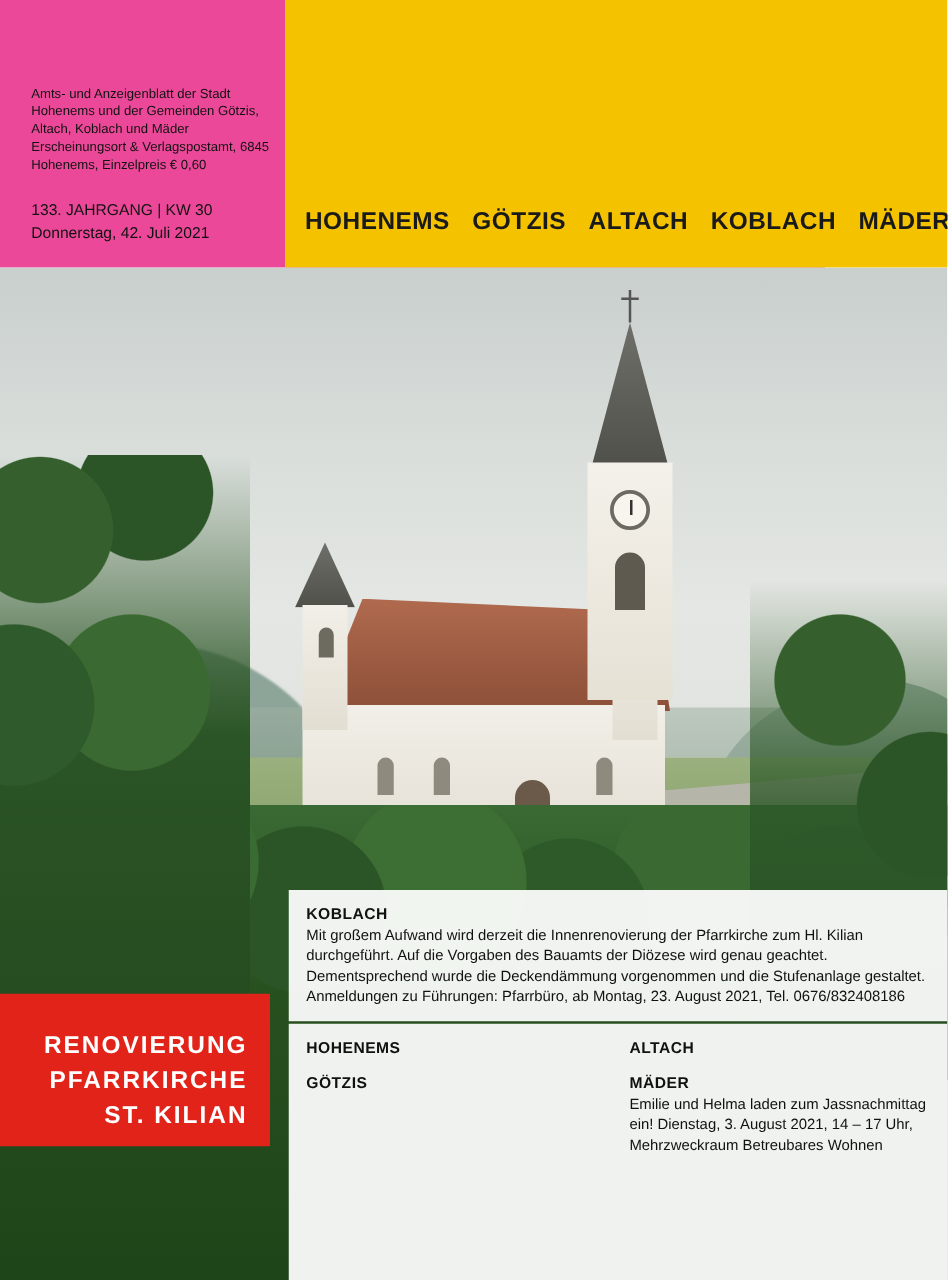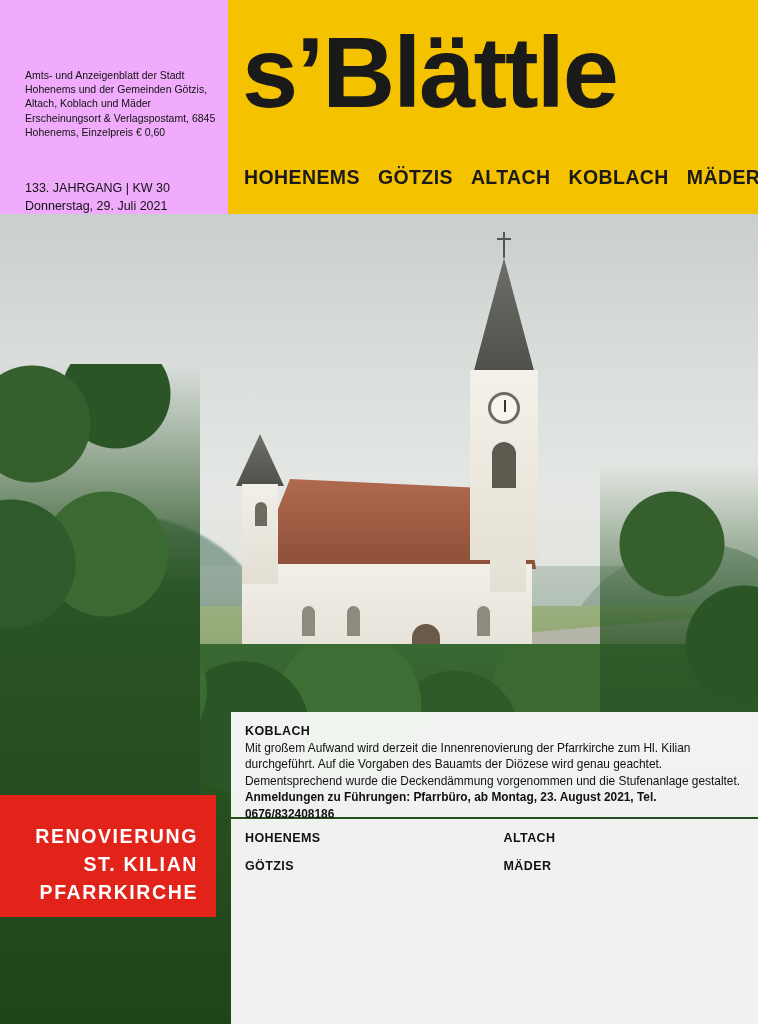--- a/index.html
+++ b/index.html
@@ -14,21 +14,21 @@
     width: 758px; height: 1024px;
     background: #ffffff;
   }
 
   
   .masthead {
     position: absolute;
     top: 0; left: 0;
     width: 660px;
     height: 214px;
-    background: #f0abfc;
+    background: #ec4899;
   }
   .masthead-yellow {
     position: absolute;
     left: 228px; top: 0;
     width: 530px; height: 214px;
     background: #f5c200;
   }
   .logo {
     position: absolute;
     left: 242px; top: 22px;
@@ -59,21 +59,20 @@
     line-height: 1.35;
     color: #111;
   }
   .issue-line {
     position: absolute;
     left: 25px; top: 160px;
     width: 200px;
     font-size: 12.5px;
     line-height: 1.42;
     color: #111;
-    margin-top: 20px;
   }
 
   
   .photo {
     position: absolute;
     left: 0; top: 214px;
     width: 758px; height: 810px;
     overflow: hidden;
   }
   .sky {
@@ -282,43 +281,42 @@
     font-weight: bold;
     letter-spacing: 0.4px;
     color: #111;
     margin-bottom: 2px;
   }
   .body {
     font-size: 11.9px;
     line-height: 1.38;
     color: #111;
   }
-  .body b { font-weight: bold; }
+  .body b { font-weight: normal; }
   .cols {
     display: flex;
     gap: 18px;
   }
   .col { width: 241px; }
   .col .blockgap { height: 12px; }
 </style>
 </head>
 <body>
 
 <div class="page">
 
   <div class="masthead">
     <div class="masthead-yellow"></div>
 
     <div class="imprint">Amts- und Anzeigenblatt der Stadt Hohenems und der Gemeinden Götzis, Altach, Koblach und Mäder Erscheinungsort &amp; Verlagspostamt, 6845 Hohenems, Einzelpreis € 0,60</div>
     <div class="issue-line">
       <div>133. JAHRGANG | KW 30</div>
-      <div>Donnerstag, 29. Juli 2021</div>
+      <div>Donnerstag, 42. Juli 2021</div>
     </div>
 
-    <div class="logo">s’Blättle</div>
 
     <div class="towns">
       <span>HOHENEMS</span><span>GÖTZIS</span><span>ALTACH</span><span>KOBLACH</span><span>MÄDER</span>
     </div>
   </div>
 
   <div class="photo">
     <div class="sky"></div>
     <div class="hill-left"></div>
     <div class="hill-right"></div>
@@ -356,22 +354,22 @@
       </div>
     </div>
 
     <div class="trees-bottom"></div>
     <div class="trees-left"></div>
     <div class="trees-right"></div>
   </div>
 
   <div class="banner">
     <div>RENOVIERUNG</div>
+    <div>PFARRKIRCHE</div>
     <div>ST. KILIAN</div>
-    <div>PFARRKIRCHE</div>
   </div>
 
   <div class="box box-main">
     <div class="kicker">KOBLACH</div>
     <div class="body"><span>Mit großem Aufwand wird derzeit die Innenrenovierung der Pfarrkirche zum Hl. Kilian durchgeführt. Auf die Vorgaben des Bauamts der Diözese wird genau geachtet. Dementsprechend wurde die Deckendämmung vorgenommen und die Stufenanlage gestaltet. </span><b>Anmeldungen zu Führungen: Pfarrbüro, ab Montag, 23. August 2021, Tel. 0676/832408186</b></div>
   </div>
 
   <div class="box box-cols">
     <div class="cols">
 
@@ -385,19 +383,20 @@
         </div>
       </div>
 
       <div class="col">
         <div>
           <div class="kicker">ALTACH</div>
         </div>
         <div class="blockgap"></div>
         <div>
           <div class="kicker">MÄDER</div>
+          <div class="body"><span>Emilie und Helma laden zum Jassnachmittag ein! </span><b>Dienstag, 3. August 2021, 14 – 17 Uhr, Mehrzweckraum Betreubares Wohnen</b></div>
         </div>
       </div>
 
     </div>
   </div>
 
 </div>
 
 </body></html>

